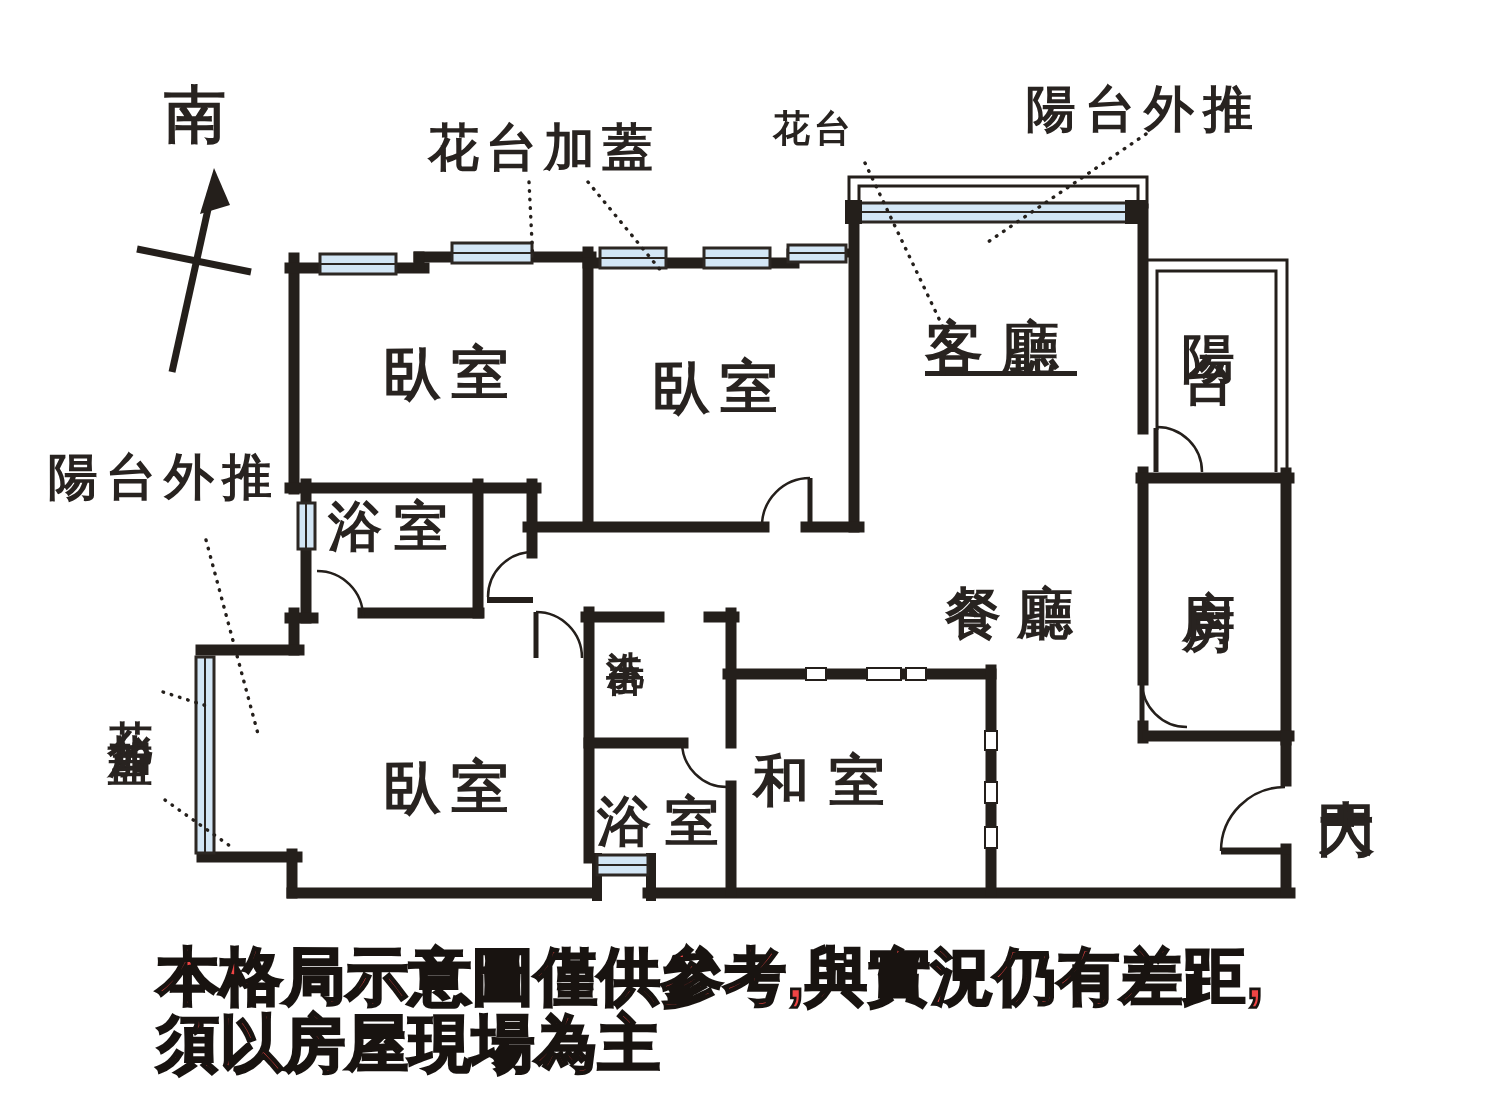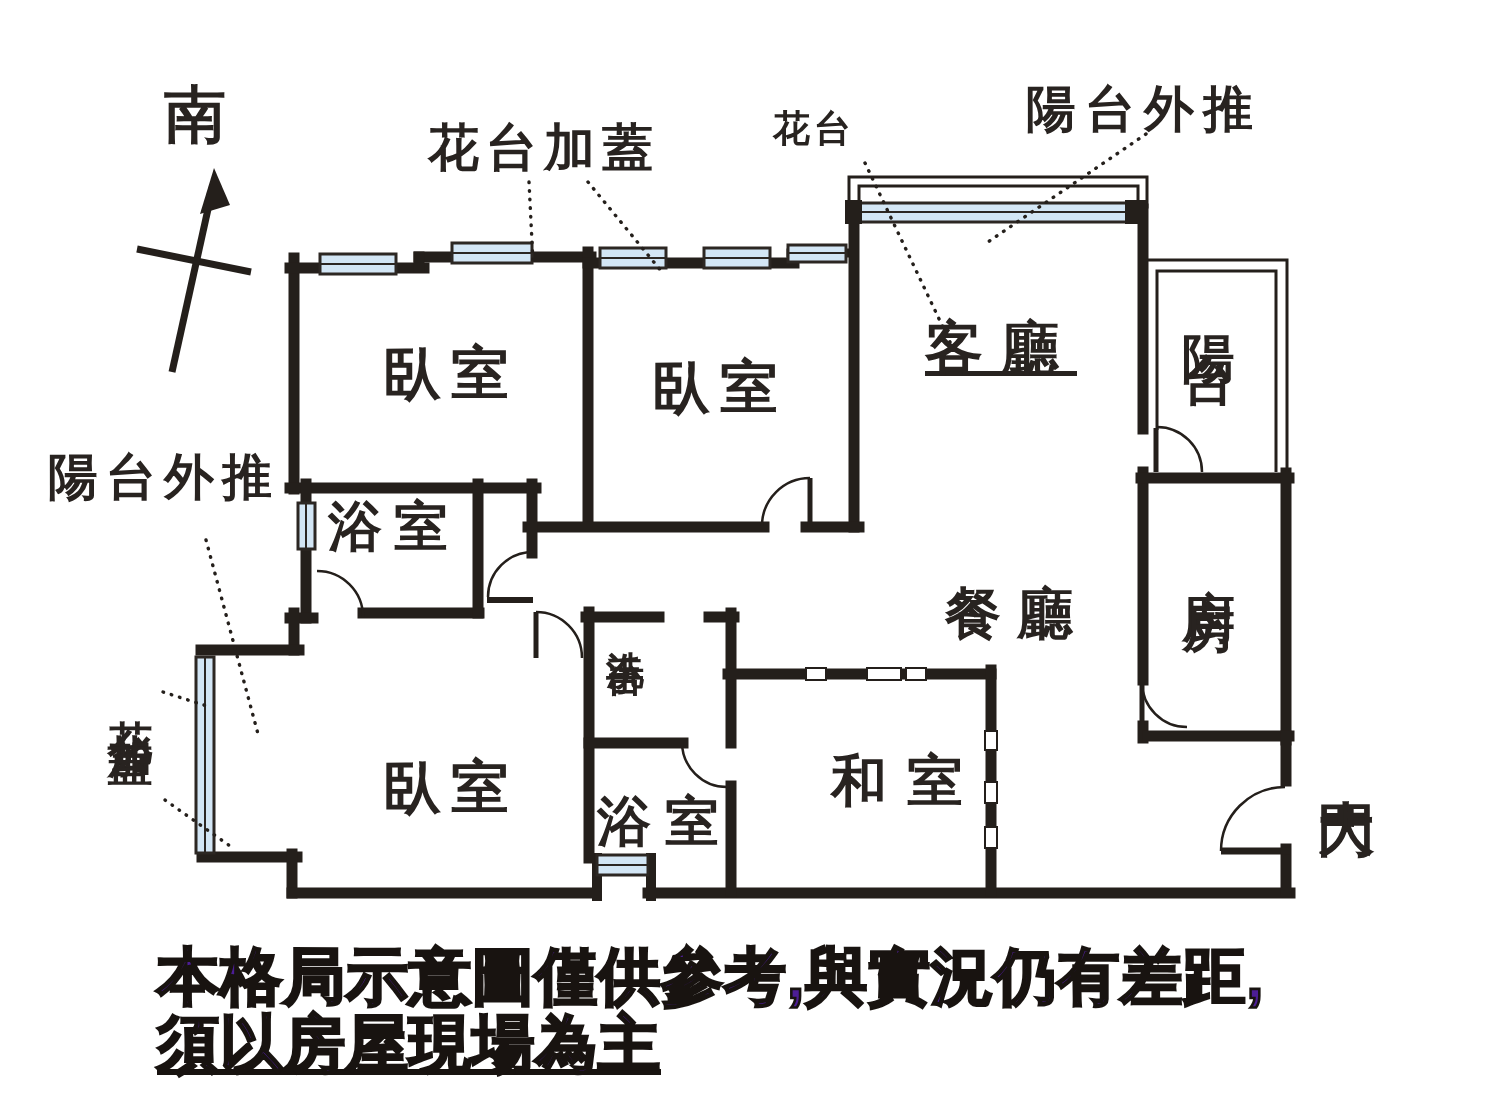--- a/index.html
+++ b/index.html
@@ -7,21 +7,21 @@
     width:1500px;height:1114px;position:relative;background:#ffffff;
     font-family:"Liberation Sans","DejaVu Sans",sans-serif;
     color:#28231f;overflow:hidden;
   }
   #plan-svg{position:absolute;left:0;top:0;}
   .lbl{position:absolute;color:#282320;white-space:nowrap;line-height:1;}
   .room{font-weight:bold;}
   .vert{writing-mode:vertical-rl;text-orientation:upright;}
   .ann{font-weight:bold;}
   .disc{
-    font-weight:bold;color:#4c1d95;letter-spacing:1px;
+    font-weight:bold;color:#ef4444;letter-spacing:1px;
     -webkit-text-stroke:2.6px #181310;
   }
 </style>
 </head>
 <body>
 
 <svg id="plan-svg" width="1500" height="1114" viewBox="0 0 1500 1114">
 
   <g stroke="#241f1b" stroke-width="11" stroke-linecap="square">
 
@@ -173,19 +173,19 @@
 <div class="lbl ann vert" style="left:108px;top:684px;font-size:45px;letter-spacing:7px;">花台加蓋</div>
 
 <div class="lbl room" style="left:383px;top:344px;font-size:58px;letter-spacing:10px;">臥室</div>
 <div class="lbl room" style="left:652px;top:358px;font-size:58px;letter-spacing:10px;">臥室</div>
 <div class="lbl room" style="left:383px;top:758px;font-size:58px;letter-spacing:10px;">臥室</div>
 <div class="lbl room" style="left:925px;top:319px;font-size:58px;letter-spacing:18px;text-decoration:underline;">客廳</div>
 <div class="lbl room" style="left:945px;top:586px;font-size:56px;letter-spacing:16px;">餐廳</div>
 <div class="lbl room" style="left:328px;top:499px;font-size:54px;letter-spacing:12px;">浴室</div>
 <div class="lbl room" style="left:597px;top:794px;font-size:54px;letter-spacing:14px;">浴室</div>
 <div class="lbl room vert" style="left:606px;top:621px;font-size:38px;letter-spacing:3px;">洗手台</div>
-<div class="lbl room" style="left:831px;top:753px;font-size:56px;letter-spacing:20px;">和室</div>
+<div class="lbl room" style="left:753px;top:753px;font-size:56px;letter-spacing:20px;">和室</div>
 <div class="lbl room vert" style="left:1183px;top:294px;font-size:53px;letter-spacing:16px;">陽台</div>
 <div class="lbl room vert" style="left:1183px;top:546px;font-size:53px;letter-spacing:8px;">廚房</div>
 <div class="lbl room vert" style="left:1318px;top:754px;font-size:57px;letter-spacing:5px;">大門</div>
 
 <div class="lbl disc" style="left:157px;top:946px;font-size:62px;">本格局示意圖僅供參考,與實況仍有差距,</div>
-<div class="lbl disc" style="left:157px;top:1013px;font-size:62px;text-decoration:underline;">須以房屋現場為主</div>
+<div class="lbl disc" style="left:157px;top:1013px;font-size:62px;">須以房屋現場為主</div>
 
 </body></html>

